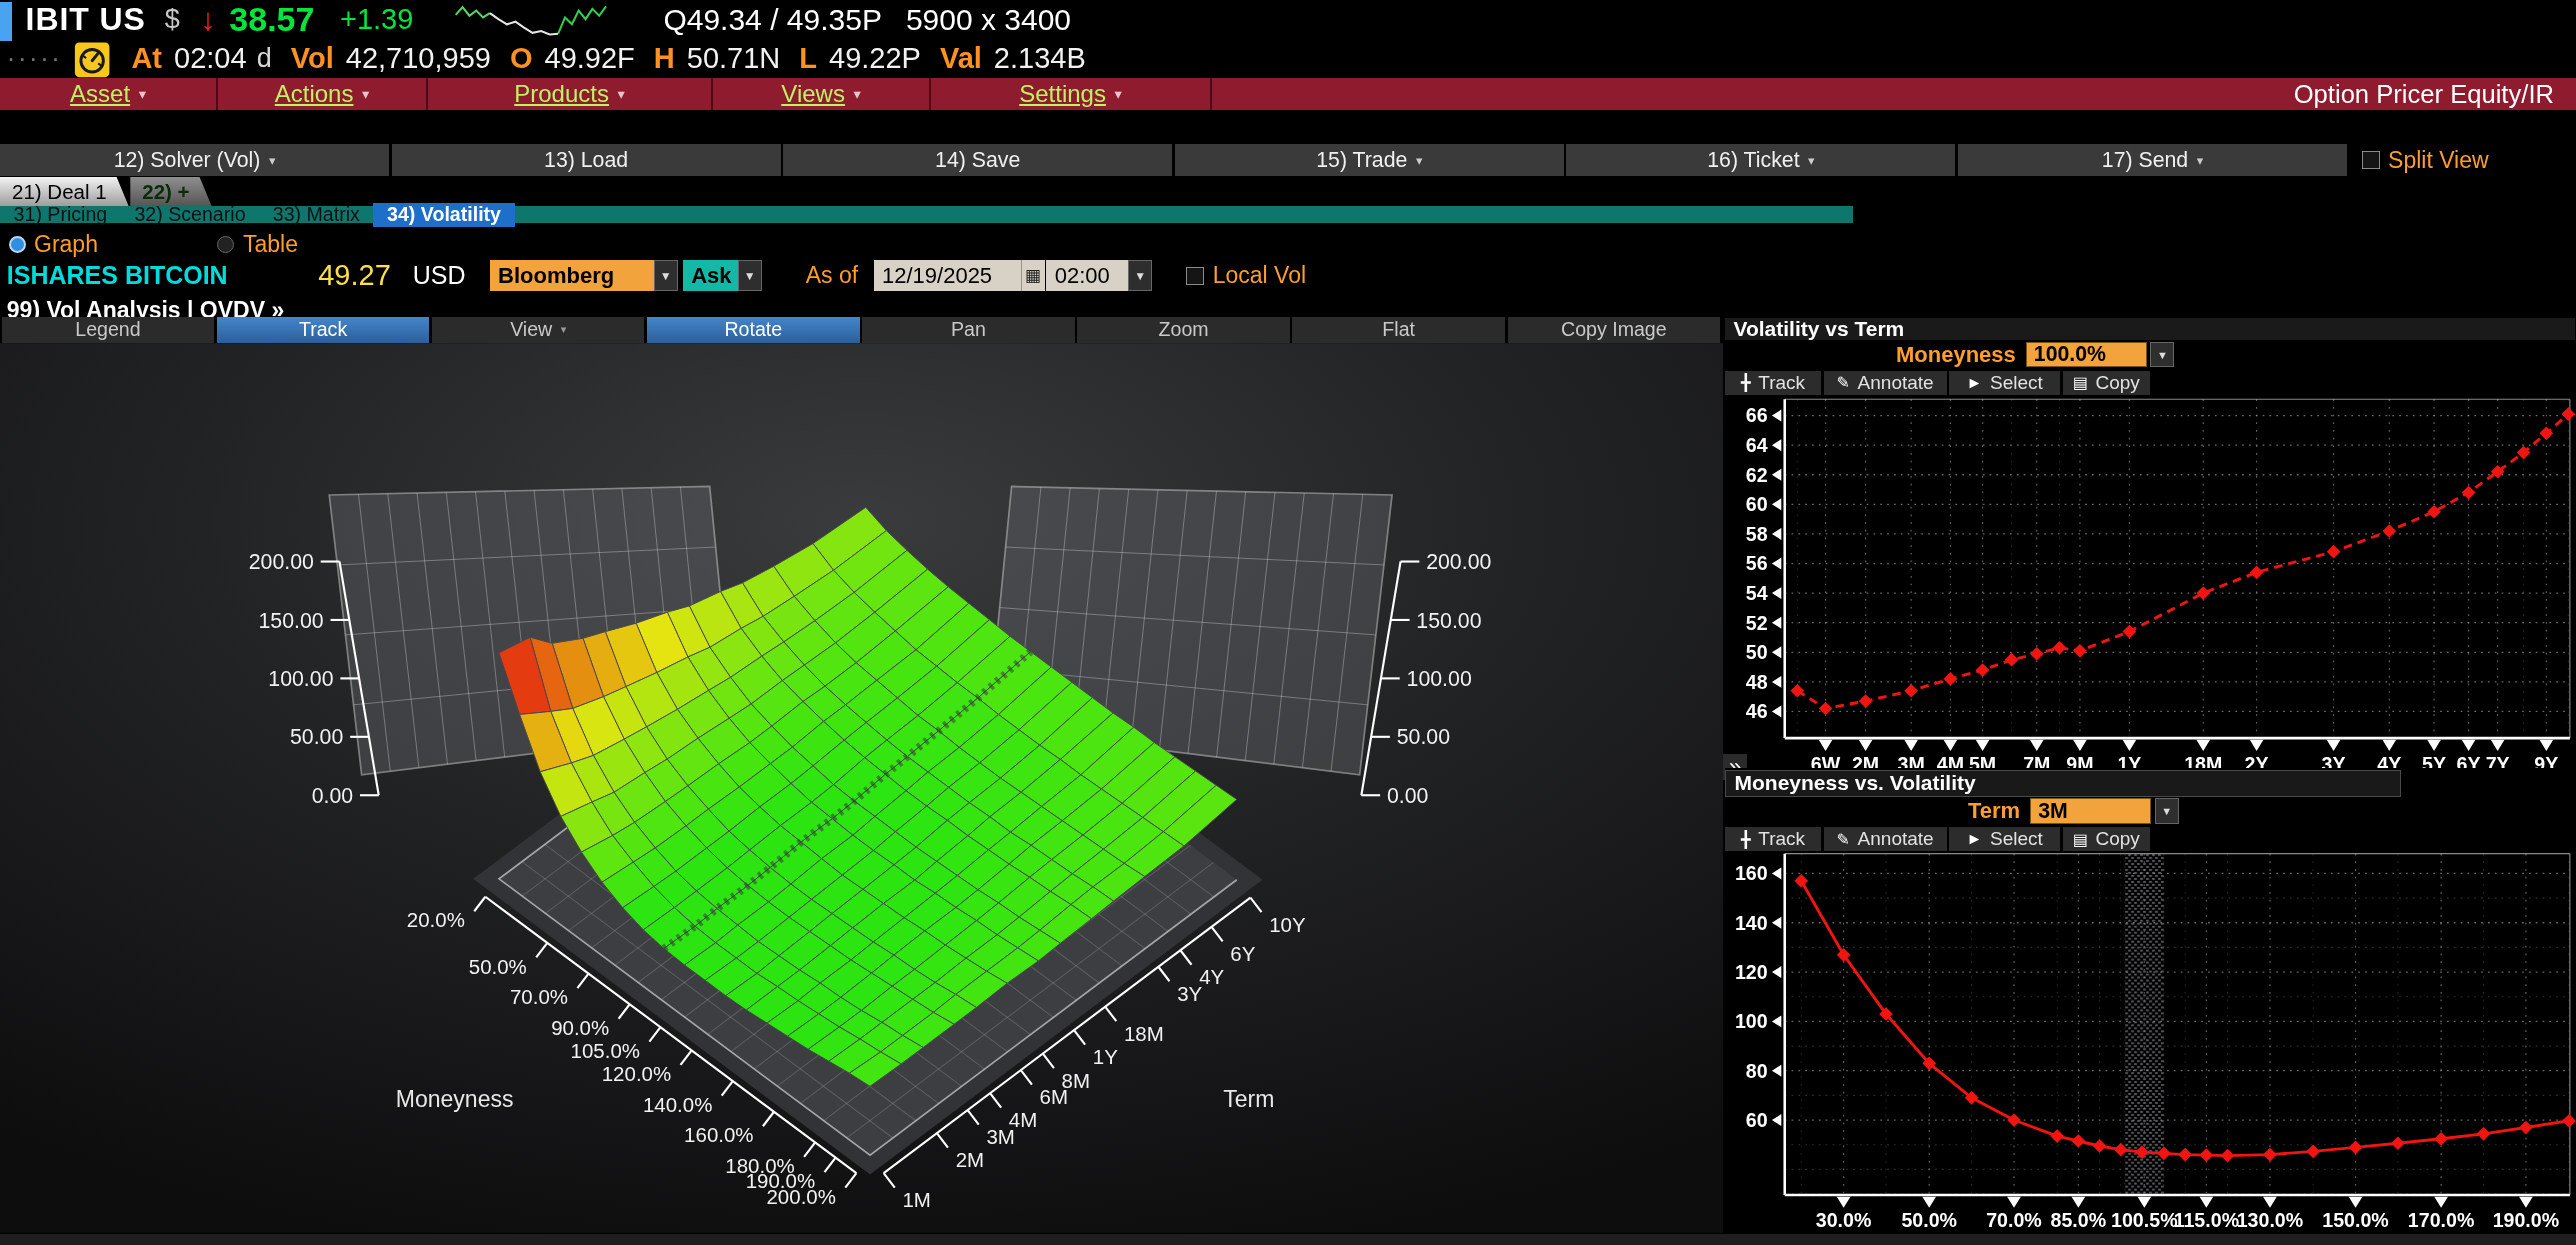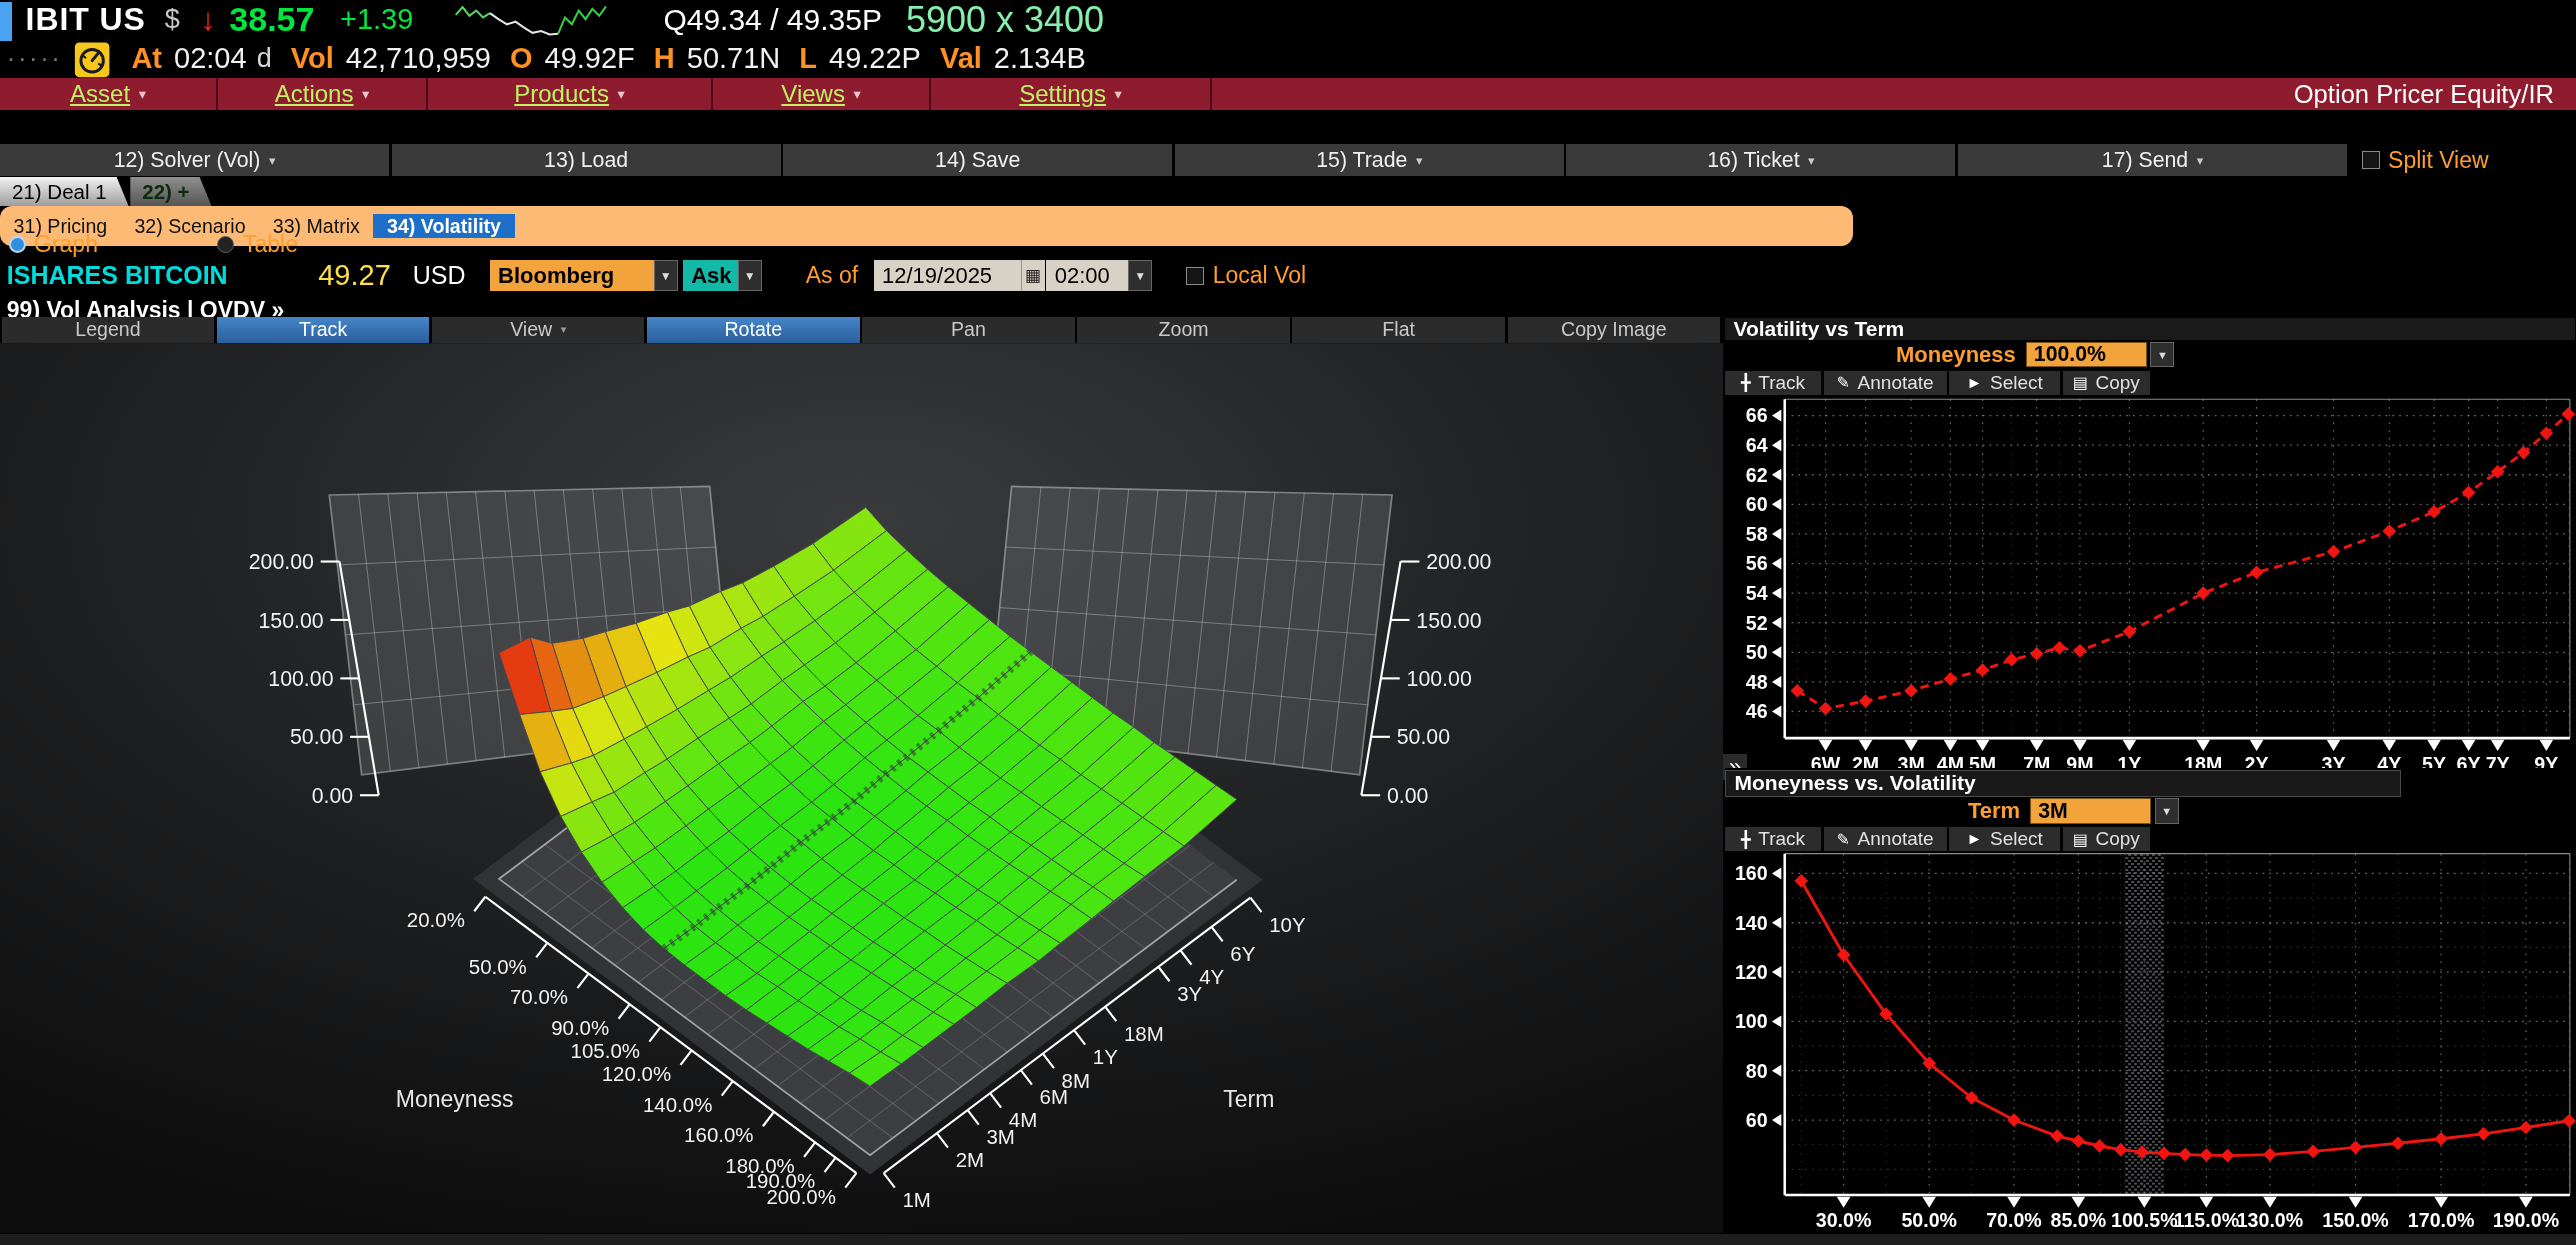--- a/index.html
+++ b/index.html
@@ -13,21 +13,21 @@
   .q1 { top:0; } .q2 { top:39px; }
   .blue-block { position:absolute; left:0; top:1.7px; width:12px; height:39px; background:#4aa3f0; }
   .q1 > *, .q2 > * { flex:0 0 auto; }
   .tkr { margin-left:25.6px; font-size:32px; font-weight:bold; color:#fff; letter-spacing:0.9px;}
   .ccy-sym { margin-left:19px; font-size:27px; color:#c8c8c8; }
   .dn-arrow { margin-left:20.5px; font-size:31px; color:#ff2015; font-weight:bold; }
   .last { margin-left:13.6px; font-size:34px; font-weight:bold; color:#00e63c; }
   .chg { margin-left:25.6px; font-size:29px; color:#00e63c; }
   .spark { margin-left:41px; }
   .bidask { margin-left:51px; font-size:30px; color:#fff; }
-  .qsize { margin-left:24px; font-size:36px; color:#86efac; }
+  .qsize { margin-left:24px; font-size:30px; color:#ffffff; }
   .dots { margin-left:6.8px; font-size:25.6px; color:#777; letter-spacing:2.6px; }
   .gauge { margin-left:12px; }
   .olab { color:#ff9022; font-size:29px; font-weight:bold; margin-left:19px; }
   .oval { color:#f2f2f2; font-size:29px; margin-left:12px; }
   .sess { color:#d8d8d8; font-size:27px; margin-left:10.2px; }
 
   
   .menubar { position:absolute; top:78px; left:0; width:2576px; height:32px; background:#8e1b2e; display:flex; align-items:stretch; }
   .menu-item { display:flex; align-items:center; justify-content:center; gap:8.5px; border-right:2.6px solid #4a0a18; cursor:pointer; }
   .menu-item span.mlabel { color:#bef264; font-size:24px;text-decoration:underline; }
@@ -44,21 +44,21 @@
   .split-label { color:#ff9d2e; font-size:23px; }
 
   
   .deal-tabs { position:absolute; top:177px; left:0; width:2576px; height:29px; display:flex; align-items:flex-end; }
   .dtab { height:29px; padding:0 22px 0 12px; font-size:20.5px; display:flex; align-items:center;
           clip-path:polygon(0 0, calc(100% - 12px) 0, 100% 100%, 0 100%); cursor:pointer; }
   .dtab.active { background:linear-gradient(#f2f2f2,#9d9d9d); color:#000; }
   .dtab.plus { background:linear-gradient(#8f8f8f,#555); color:#0b2b0b; font-weight:bold; margin-left:1.7px; }
 
   
-  .view-tabs { position:absolute; top:206px; left:0; width:1853px; height:40px; background:#fdba74; display:flex; align-items:center;border-radius:12px; }
+  .view-tabs { position:absolute; top:206px; left:0; width:1853px; height:17px; background:#0f766e; display:flex; align-items:center; }
   .vtab { padding:0 13.6px; font-size:19.6px; color:#111; height:24px; display:flex; align-items:center; cursor:pointer; }
   .vtab.active { background:#1e6fc9; color:#fff; font-weight:bold; }
 
   
   .toggle-row { position:absolute; top:232px; left:0; height:24px; display:flex; align-items:center; }
   .radio { width:17px; height:17px; border-radius:50%; margin-left:8.5px; background:#222; border:1.7px solid #666; }
   .radio.sel { background:#2f8fe0; border:2.6px solid #bcd6f0; }
   .tog-label { color:#ff9d2e; font-size:23px; margin-left:8.5px; }
   .tog-gap { width:111px; }
 

